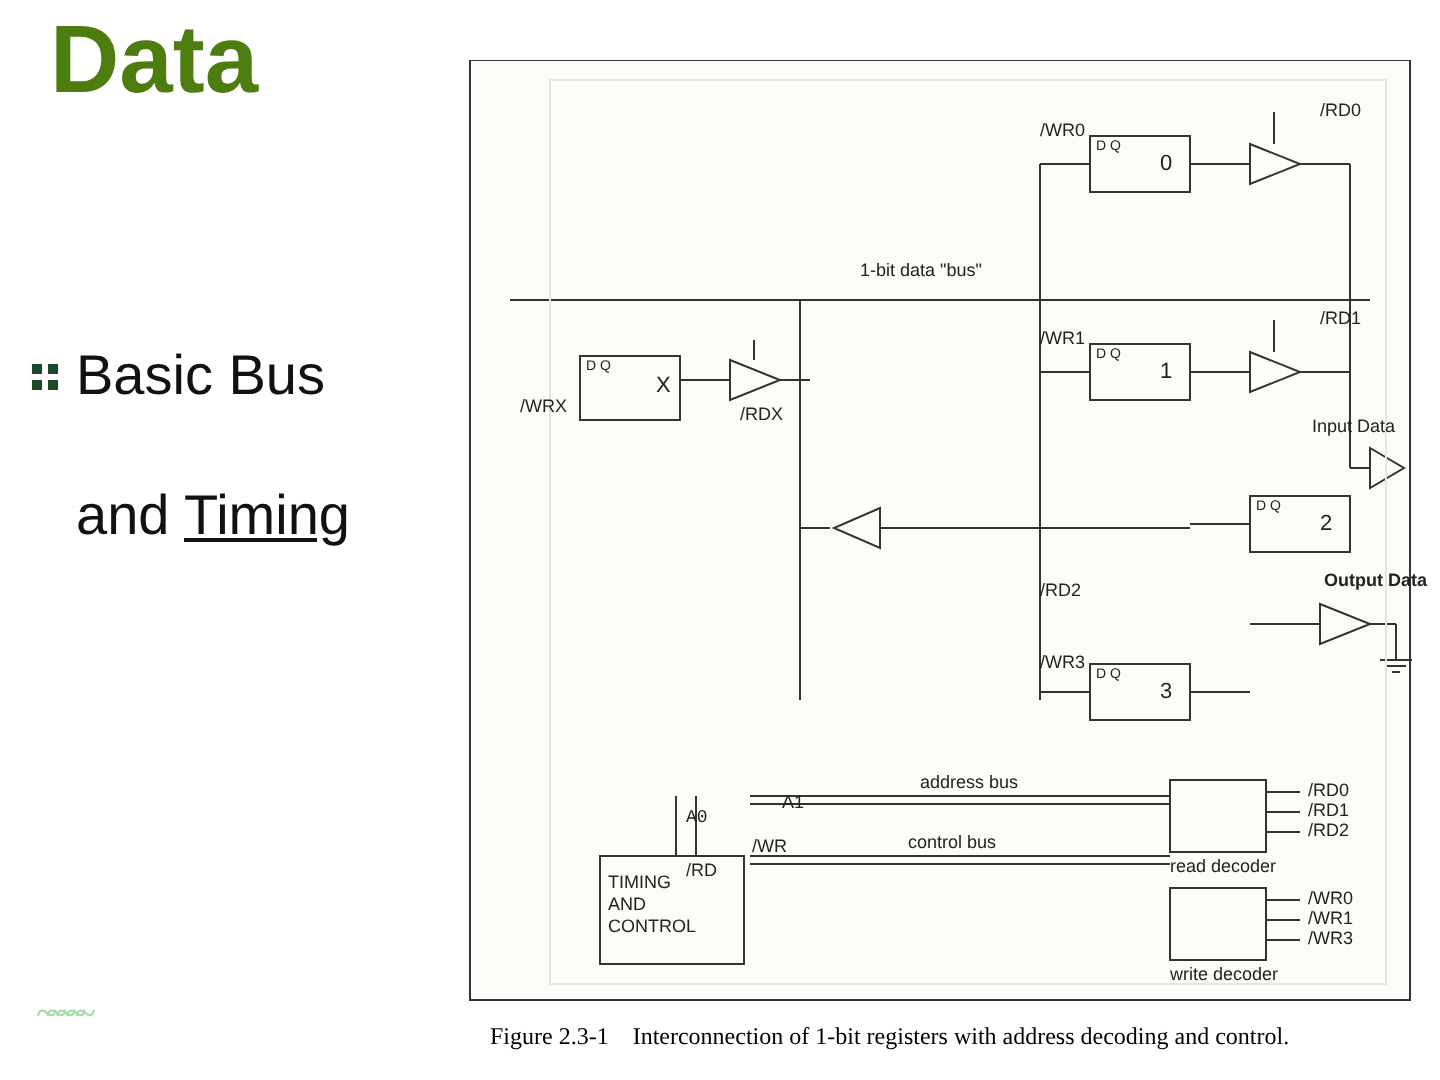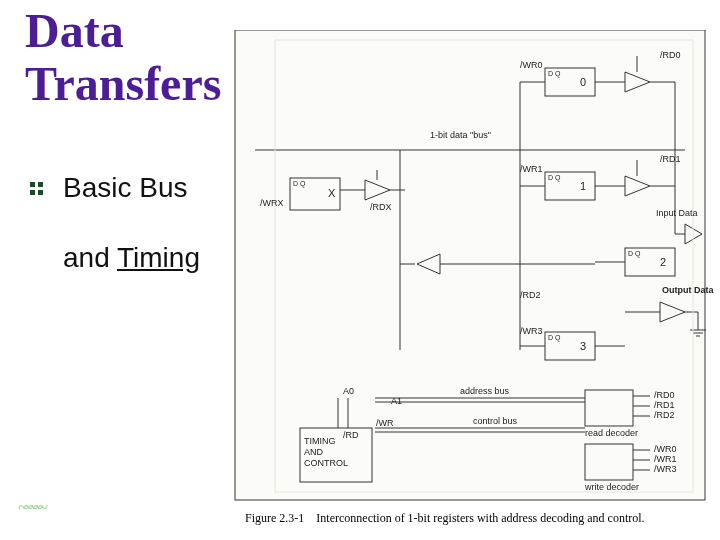--- a/index.html
+++ b/index.html
@@ -13,33 +13,33 @@
   }
   .slide {
     width: 100%;
     height: 100%;
     position: relative;
   }
   .title {
     position: absolute;
     top: 5px;
     left: 25px;
-    font-family: Liberation Serif, serif;
+    font-family: Liberation Sans, sans-serif;
     font-size: 48px;
     font-weight: bold;
-    color: #4c1d95;
+    color: #4d7c0f;
     line-height: 1.1;
   }
   .bullet-row {
     position: absolute;
     top: 170px;
-    left: 30px;
+    left: 16px;
     display: flex;
     align-items: flex-start;
-    gap: 19px;
+    gap: 8px;
     max-width: 210px;
     justify-content: flex-end;
   }
   .bullet-icon {
     width: 14px;
     height: 14px;
     margin-top: 12px;
     display: grid;
     grid-template-columns: 1fr 1fr;
     grid-template-rows: 1fr 1fr;
@@ -96,21 +96,20 @@
     letter-spacing: -6px;
   }
 </style>
 </head>
 <body>
 
 <div class="slide">
 
   <div class="title">
     <div>Data</div>
-    <div>Transfers</div>
   </div>
 
   <div class="bullet-row">
     <div class="bullet-icon">
       <span></span>
         <span></span>
         <span></span>
         <span></span>
     </div>
     <div class="bullet-text">
@@ -211,24 +210,24 @@
     <div class="dlabel" style="left:350px; top:310px; font-size:11px;">3</div>
     <div class="dlabel" style="left:290px; top:30px;">/WR0</div>
     <div class="dlabel" style="left:290px; top:134px;">/WR1</div>
     <div class="dlabel" style="left:290px; top:296px;">/WR3</div>
     <div class="dlabel" style="left:430px; top:20px;">/RD0</div>
     <div class="dlabel" style="left:430px; top:124px;">/RD1</div>
     <div class="dlabel" style="left:290px; top:260px;">/RD2</div>
     <div class="dlabel" style="left:426px; top:178px;">Input Data</div>
     <div class="dlabel" style="left:432px; top:255px;font-weight:bold;">Output Data</div>
     <div class="dlabel" style="left:230px; top:356px;text-align:right;">address bus</div>
-    <div class="dlabel" style="left:243px; top:386px;">control bus</div>
+    <div class="dlabel" style="left:224px; top:386px;">control bus</div>
     <div class="dlabel" style="left:355px; top:398px;">read decoder</div>
     <div class="dlabel" style="left:355px; top:452px;">write decoder</div>
-    <div class="dlabel" style="left:113px; top:356px;">A0</div>
+    <div class="dlabel" style="left:113px; top:374px;font-family:Liberation Mono, monospace;">A0</div>
     <div class="dlabel" style="left:113px; top:366px;margin-left:48px;">A1</div>
     <div class="dlabel" style="left:113px; top:400px;">/RD</div>
     <div class="dlabel" style="left:146px; top:388px;">/WR</div>
     <div class="dlabel" style="left:424px; top:360px;">/RD0</div>
     <div class="dlabel" style="left:424px; top:370px;">/RD1</div>
     <div class="dlabel" style="left:424px; top:380px;">/RD2</div>
     <div class="dlabel" style="left:424px; top:414px;">/WR0</div>
     <div class="dlabel" style="left:424px; top:424px;">/WR1</div>
     <div class="dlabel" style="left:424px; top:434px;">/WR3</div>
     <div class="dlabel" style="left:74px; top:406px; font-size:9px; line-height:1.2;">

